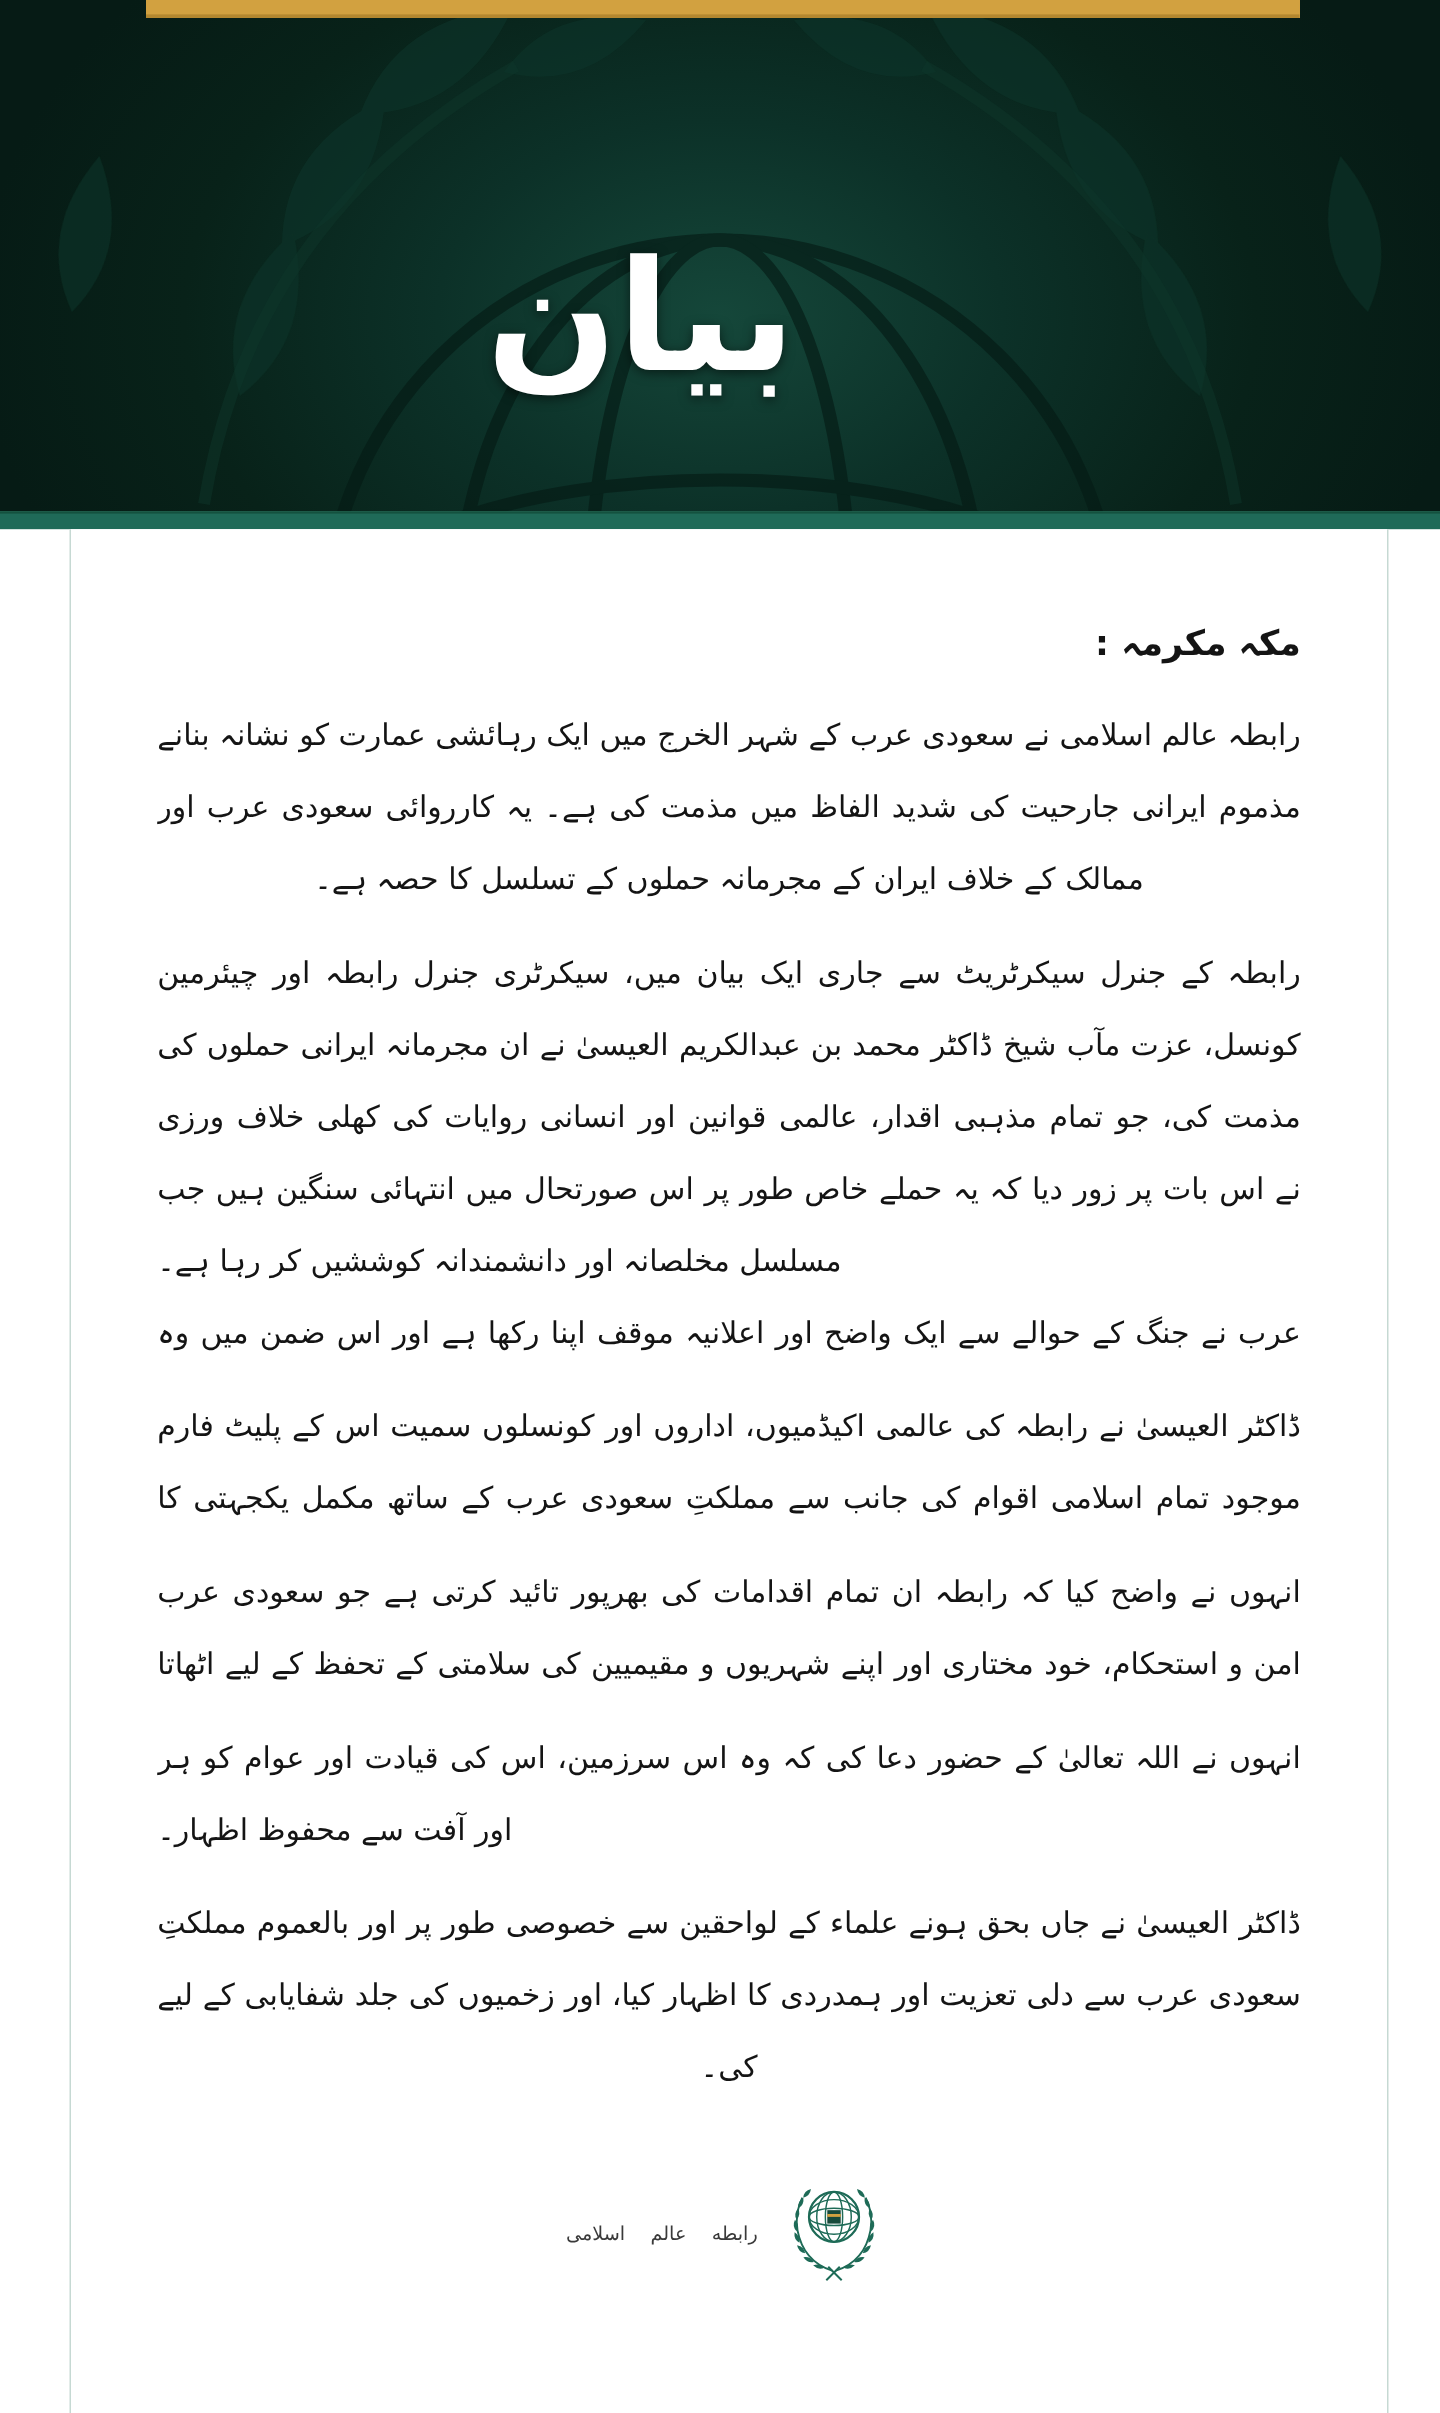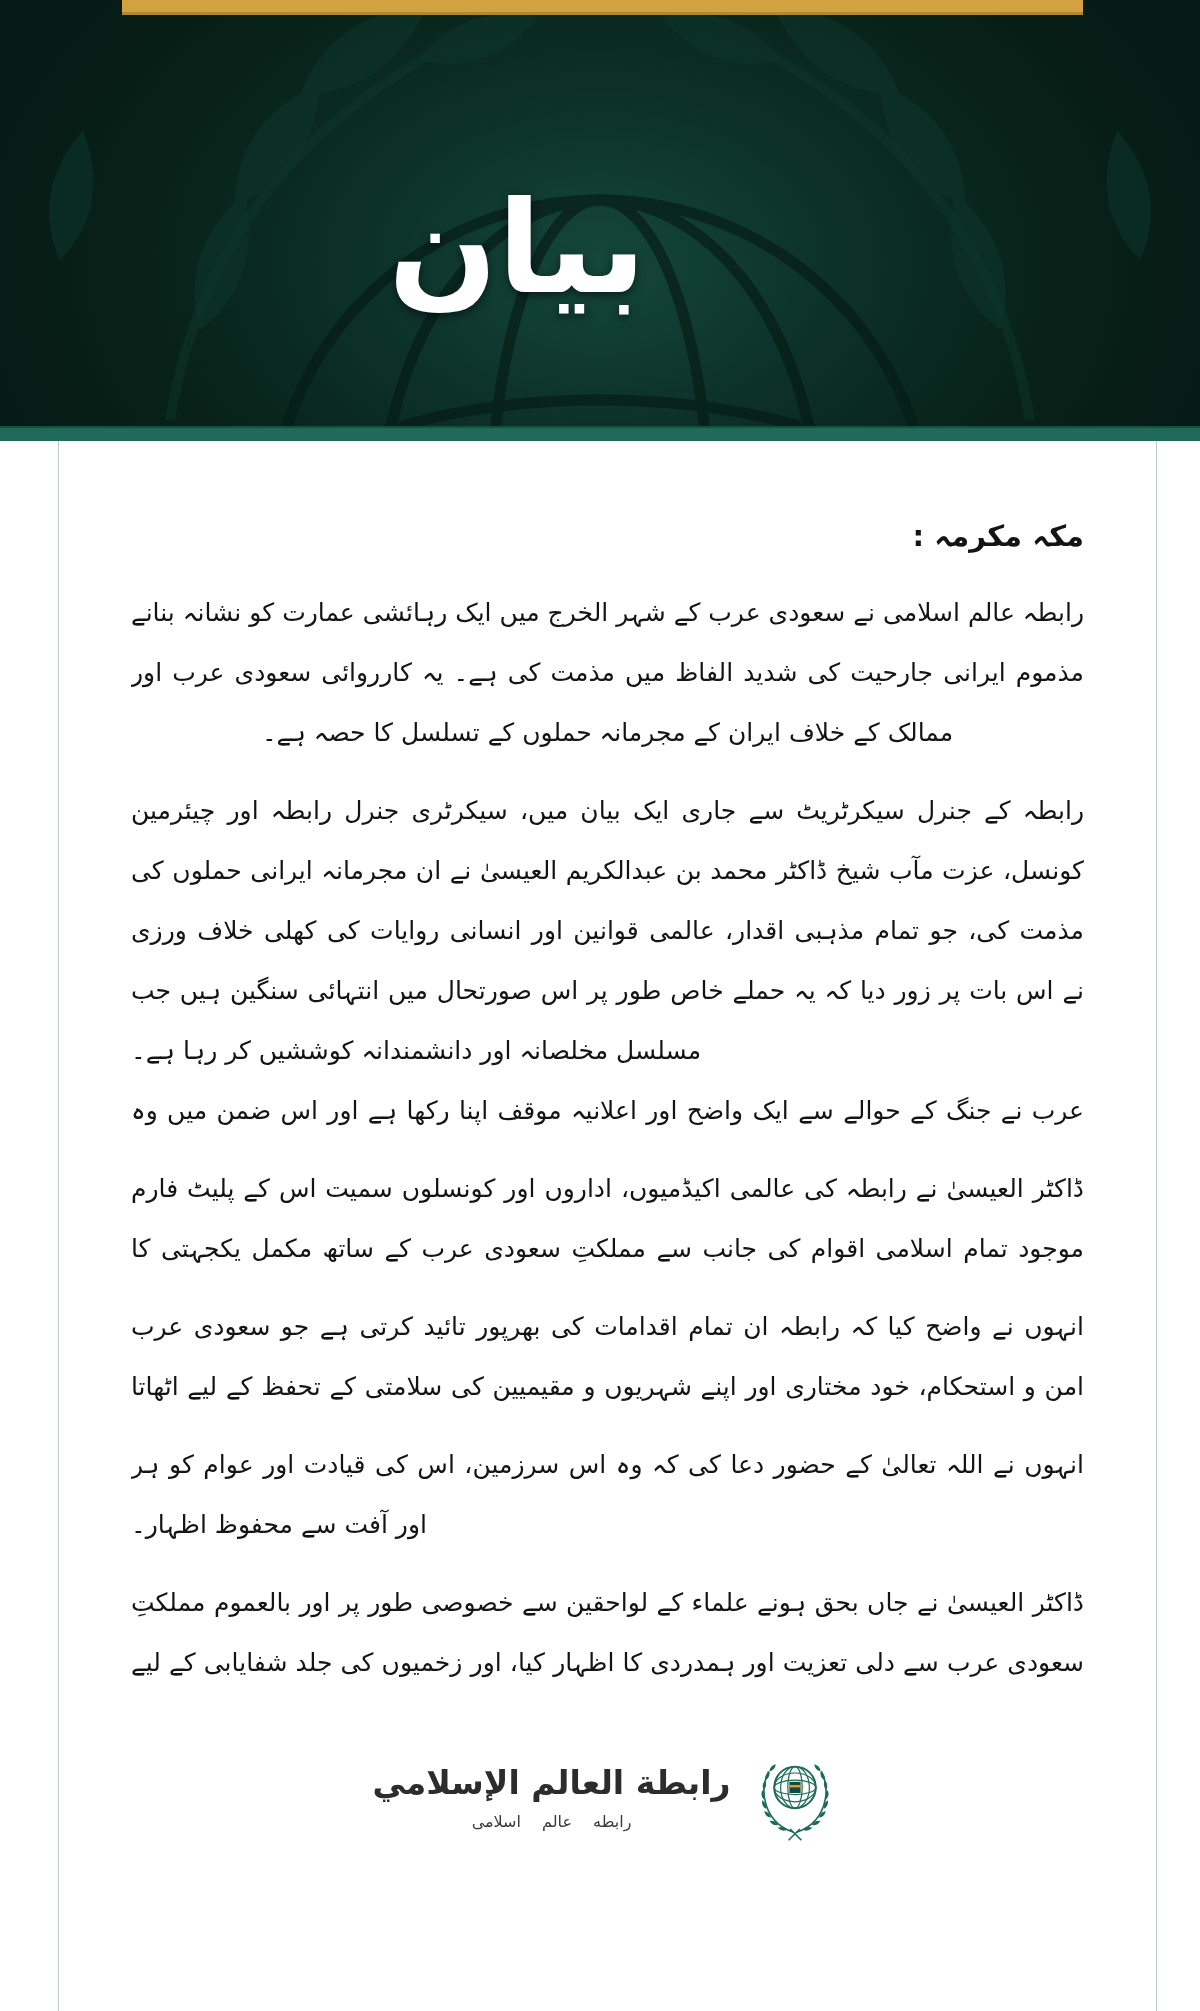--- a/index.html
+++ b/index.html
@@ -30,21 +30,21 @@
     background:var(--accent_gold);
     border-bottom:3px solid var(--accent_gold_dark);
   }
   .watermark{position:absolute;top:0;left:0;width:1200px;height:426px;}
   .header-title{
     position:absolute;top:118px;left:0;width:998px;height:260px;
     display:flex;align-items:center;justify-content:center;
     color:#ffffff;font-size:128px;font-weight:bold;
     font-family:"DejaVu Sans","Liberation Serif",sans-serif;
     text-shadow:0 3px 10px rgba(0,0,0,.55);
-    margin:0;line-height:1;padding-left:18px;
+    margin:17px;line-height:1;padding-left:18px;
   }
   .band{
     position:absolute;top:426px;left:0;width:1200px;height:15px;
     background:var(--band_teal);
     border-top:2px solid #14523f;box-sizing:border-box;
   }
   
   .card{
     position:absolute;top:441px;bottom:0;left:58px;width:1099px;
     background:#ffffff;
@@ -151,20 +151,21 @@
           <div class="ln ln-j" dir="rtl">انہوں نے واضح کیا کہ رابطہ ان تمام اقدامات کی بھرپور تائید کرتی ہے جو سعودی عرب اپنے</div>
           <div class="ln ln-j" dir="rtl">امن و استحکام، خود مختاری اور اپنے شہریوں و مقیمیین کی سلامتی کے تحفظ کے لیے اٹھاتا ہے۔</div>
         </div>
         <div class="para">
           <div class="ln ln-j" dir="rtl">انہوں نے اللہ تعالیٰ کے حضور دعا کی کہ وہ اس سرزمین، اس کی قیادت اور عوام کو ہر قسم کے شر</div>
           <div class="ln ln-l" dir="rtl">اور آفت سے محفوظ اظہار۔</div>
         </div>
         <div class="para">
           <div class="ln ln-j" dir="rtl">ڈاکٹر العیسیٰ نے جاں بحق ہونے علماء کے لواحقین سے خصوصی طور پر اور بالعموم مملکتِ</div>
           <div class="ln ln-j" dir="rtl">سعودی عرب سے دلی تعزیت اور ہمدردی کا اظہار کیا، اور زخمیوں کی جلد شفایابی کے لیے دعا</div>
+          <div class="ln ln-r" dir="rtl">کی۔</div>
         </div>
       </div>
 
     <div class="footer-logo">
       <svg width="96" height="92" viewBox="0 0 120 112" xmlns="http://www.w3.org/2000/svg" aria-hidden="true">
         <defs>
           <path id="lf" d="M0,0 Q5.5,-4.2 12,0 Q5.5,4.2 0,0 Z"></path>
         </defs>
 
         <g fill="none" stroke="#1e6b57" stroke-width="2.4">
@@ -206,18 +207,17 @@
           </g>
         </g>
 
         <g stroke="#1e6b57" stroke-width="2" fill="none">
           <path d="M52,110 L66,96"></path>
           <path d="M68,110 L54,96"></path>
         </g>
       </svg>
 
       <div class="logo-text">
-        <div class="logo-arabic">رابطة العالم الإسلامي</div>
         <div class="logo-urdu">رابطه عالم اسلامی</div>
       </div>
     </div>
   </div>
 </div>
 
 </body></html>

